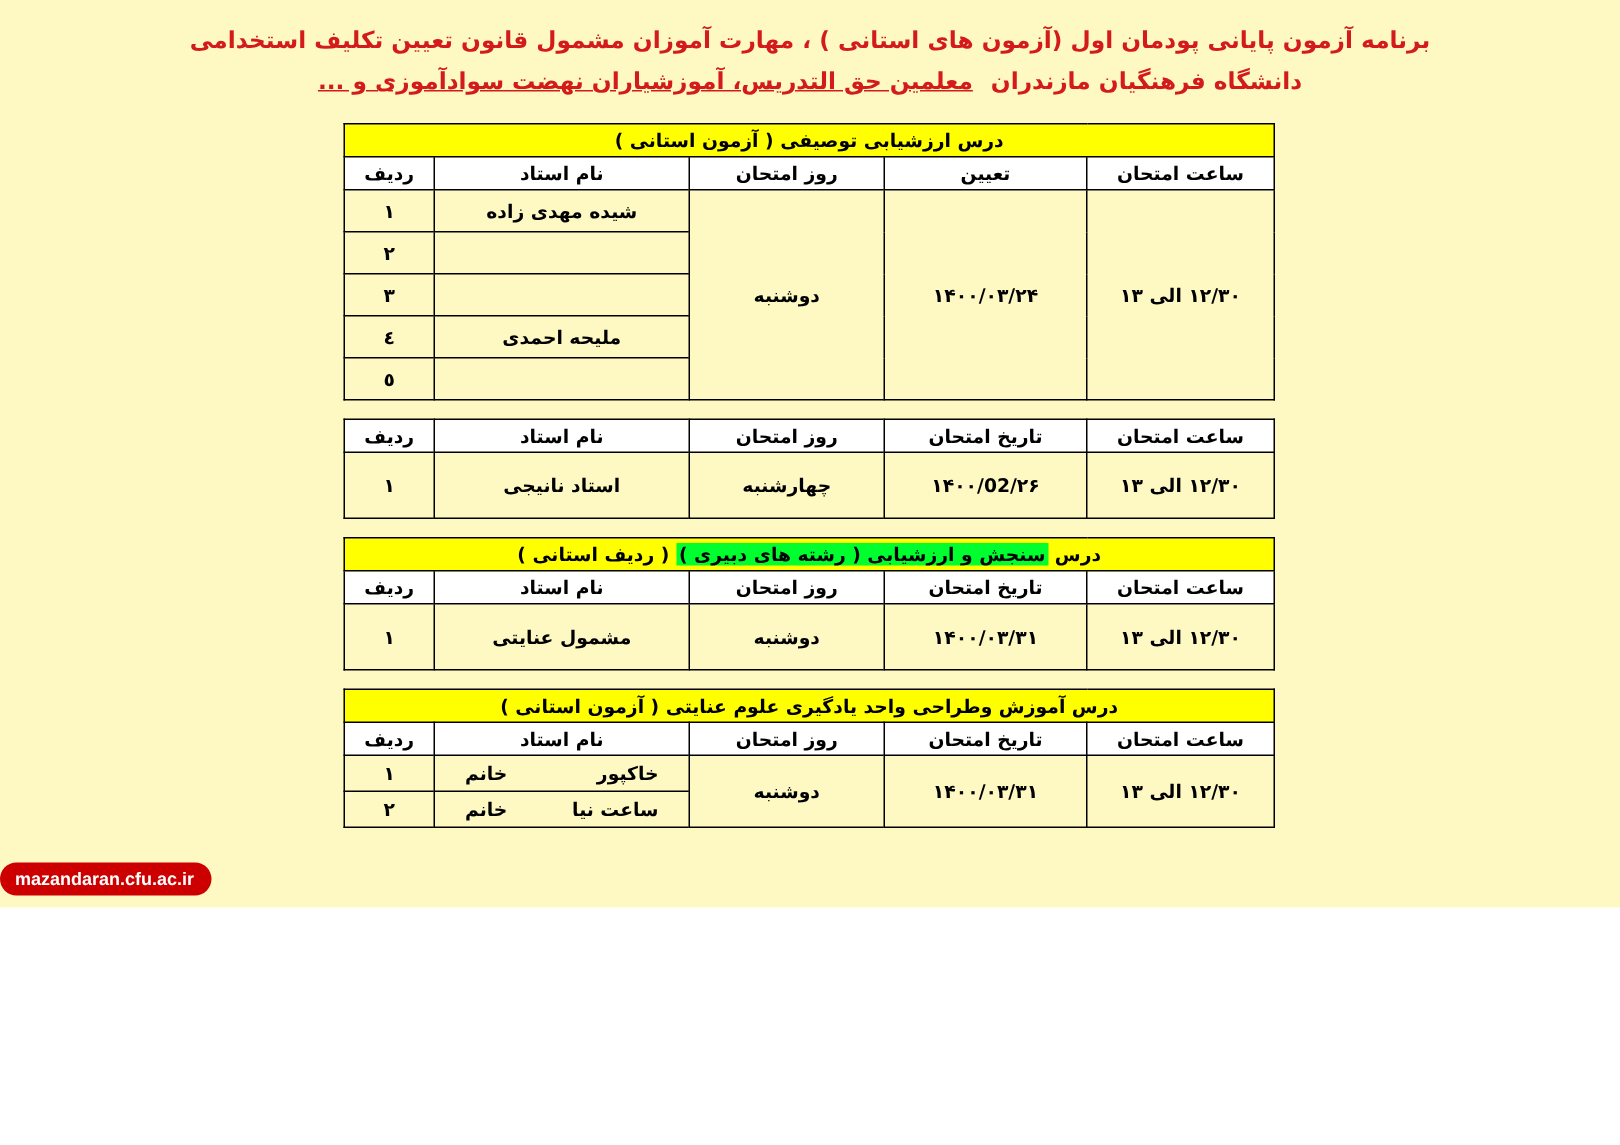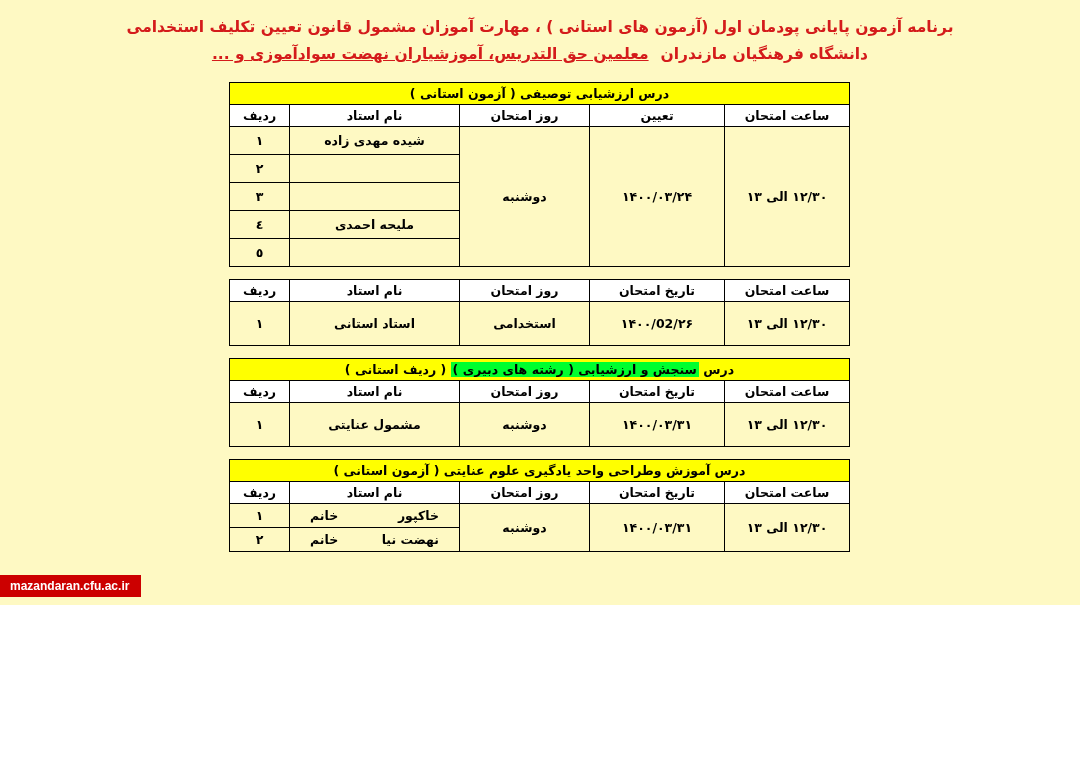--- a/index.html
+++ b/index.html
@@ -105,20 +105,21 @@
     position: absolute;
     left: 0;
     bottom: 8px;
     background: #cc0000;
     color: #ffffff;
     font-size: 12px;
     font-weight: bold;
     padding: 4px 12px 4px 10px;
     direction: ltr;
     font-family: "Liberation Sans", sans-serif;
+    border-radius: 11px;
   }
 </style>
 </head>
 <body>
 
 <div class="page">
 
   <div class="header">
     <div class="header-line">برنامه آزمون پایانی پودمان اول (آزمون های استانی ) ، مهارت آموزان مشمول قانون تعیین تکلیف استخدامی</div>
     <div class="header-line second">
@@ -186,22 +187,22 @@
       <tr class="hdr-row">
         <td>ساعت امتحان</td>
         <td>تاریخ امتحان</td>
         <td>روز امتحان</td>
         <td>نام استاد</td>
         <td>ردیف</td>
       </tr>
       <tr style="height:44px">
         <td>۱۲/۳۰ الی ۱۳</td>
         <td>۱۴۰۰/02/۲۶</td>
-        <td>استخدامی</td>
-        <td>استاد استانی</td>
+        <td>چهارشنبه</td>
+        <td>استاد نانیجی</td>
         <td class="small-num">۱</td>
       </tr>
     </tbody>
       </table>
 
     <table class="sched">
       <colgroup>
         <col class="col-saat">
           <col class="col-tarikh">
           <col class="col-rooz">
@@ -256,21 +257,21 @@
           <div class="name-split">
             <span>خاکپور</span>
             <span>خانم</span>
           </div>
         </td>
         <td class="small-num">۱</td>
       </tr>
       <tr style="height:24px">
         <td>
           <div class="name-split">
-            <span>نهضت نیا</span>
+            <span>ساعت نیا</span>
             <span>خانم</span>
           </div>
         </td>
         <td class="small-num">۲</td>
       </tr>
     </tbody>
       </table>
 
   </div>
 

